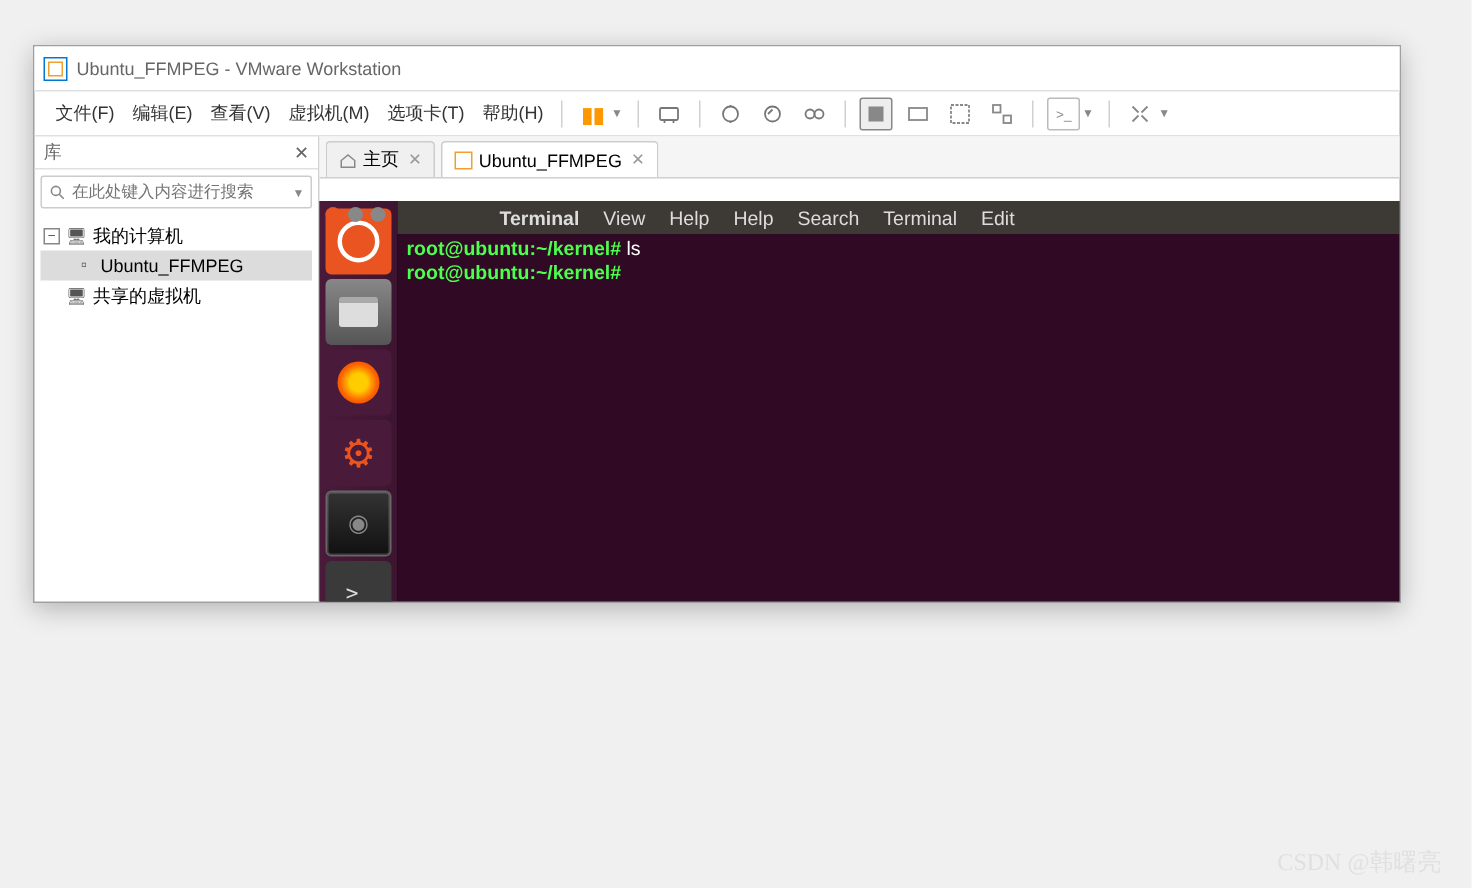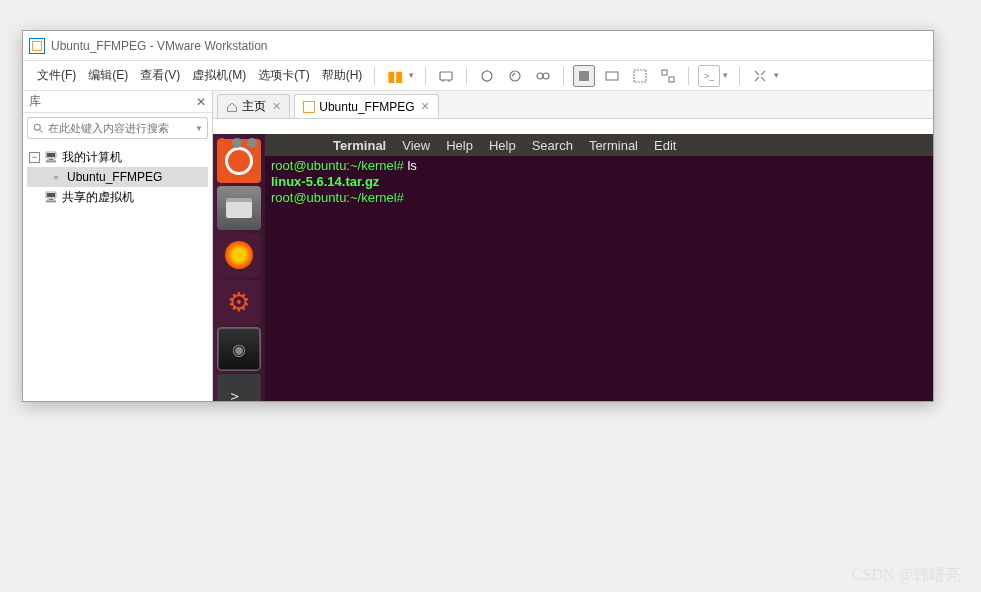--- a/index.html
+++ b/index.html
@@ -53,21 +53,21 @@
 .launcher-item.gears::after{content:"⚙";color:#e95420;font-size:26px;}
 .launcher-item.archive { background:linear-gradient(#333,#111); border:1px solid #666; box-shadow:0 0 0 1px rgba(255,255,255,0.2) inset;}
 .launcher-item.archive::after{content:"◉";color:#888;font-size:16px;}
 .launcher-item.terminal { background:#3a3a3a; }
 .launcher-item.terminal::after{content:">_";color:#ddd;font-size:14px;font-family:monospace;}
 .terminal-pane { flex:1; display:flex; flex-direction:column; }
 .term-menubar { height: 22px; background: #3d3a36; display: flex; align-items: center; padding-left: 60px; font-size: 13px; color: #ddd; }
 .term-menu-item { padding: 0 8px; cursor: pointer; }
 .term-body { flex:1; background: #300a24; padding: 2px 6px; font-family: "DejaVu Sans Mono", monospace; font-size: 13px; line-height: 16px; color: #fff; }
 .term-line { white-space: pre; }
-.prompt { color: #4cff4c; font-weight: normal; }
+.prompt { color: #4cff4c; font-weight: bold; }
 .output-bold { color: #4cff4c; font-weight: bold; }
 .cmd { color: #fff; text-align: right; }
 .cursor-block { display: inline-block; width: 8px; height: 14px; background: #4cff4c; vertical-align: text-bottom; margin-left:2px;}
 .watermark { position: absolute; right: 20px; bottom: 6px; color: rgba(220,220,220,0.8); font-size: 16px; font-family: Liberation Serif, serif; pointer-events:none;}
 </style>
 </head>
 <body>
 
 <div class="window-frame">
   <div class="title-bar">
@@ -218,21 +218,20 @@
               <span class="term-menu-item" style="font-weight:bold">Terminal</span>
               <span class="term-menu-item">View</span>
               <span class="term-menu-item">Help</span>
               <span class="term-menu-item">Help</span>
               <span class="term-menu-item">Search</span>
               <span class="term-menu-item">Terminal</span>
               <span class="term-menu-item">Edit</span>
             </div>
             <div class="term-body">
               <div class="term-line"><span class="prompt">root@ubuntu:~/kernel#</span><span class="cmd"> ls</span></div>
-              <div class="term-line"><span class="output-bold">linux-5.6.14.tar.gz</span></div>
               <div class="term-line"><span class="prompt">root@ubuntu:~/kernel#</span><span class="cmd"></span></div>
             </div>
           </div>
         </div>
       </div>
     </div>
   </div>
 </div>
 
 <div class="watermark">CSDN @韩曙亮</div>

